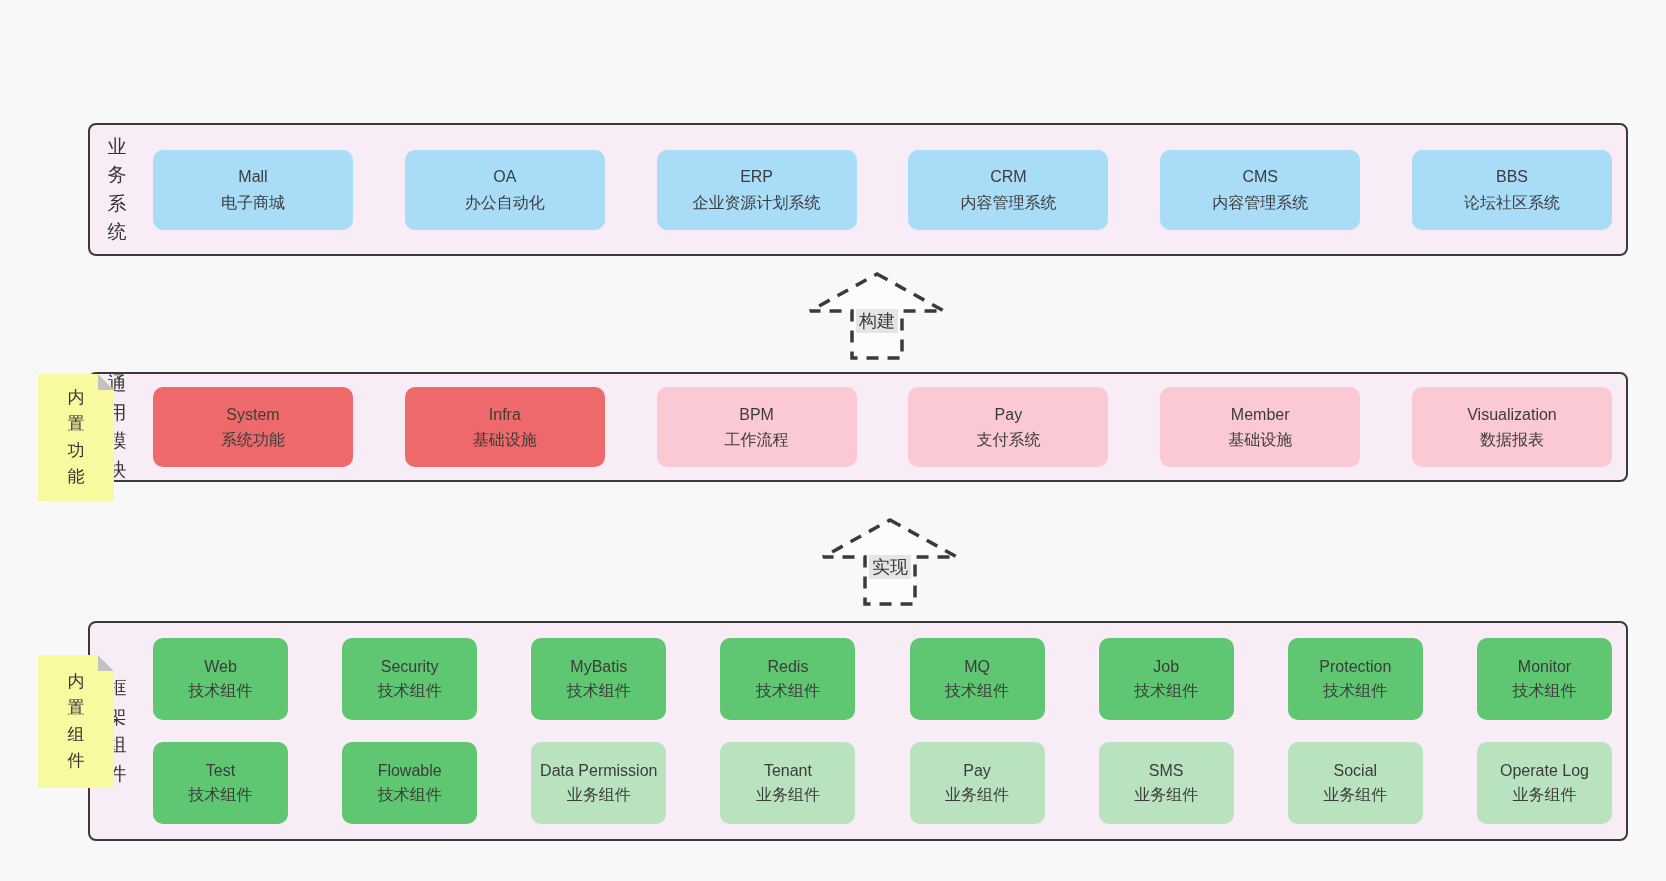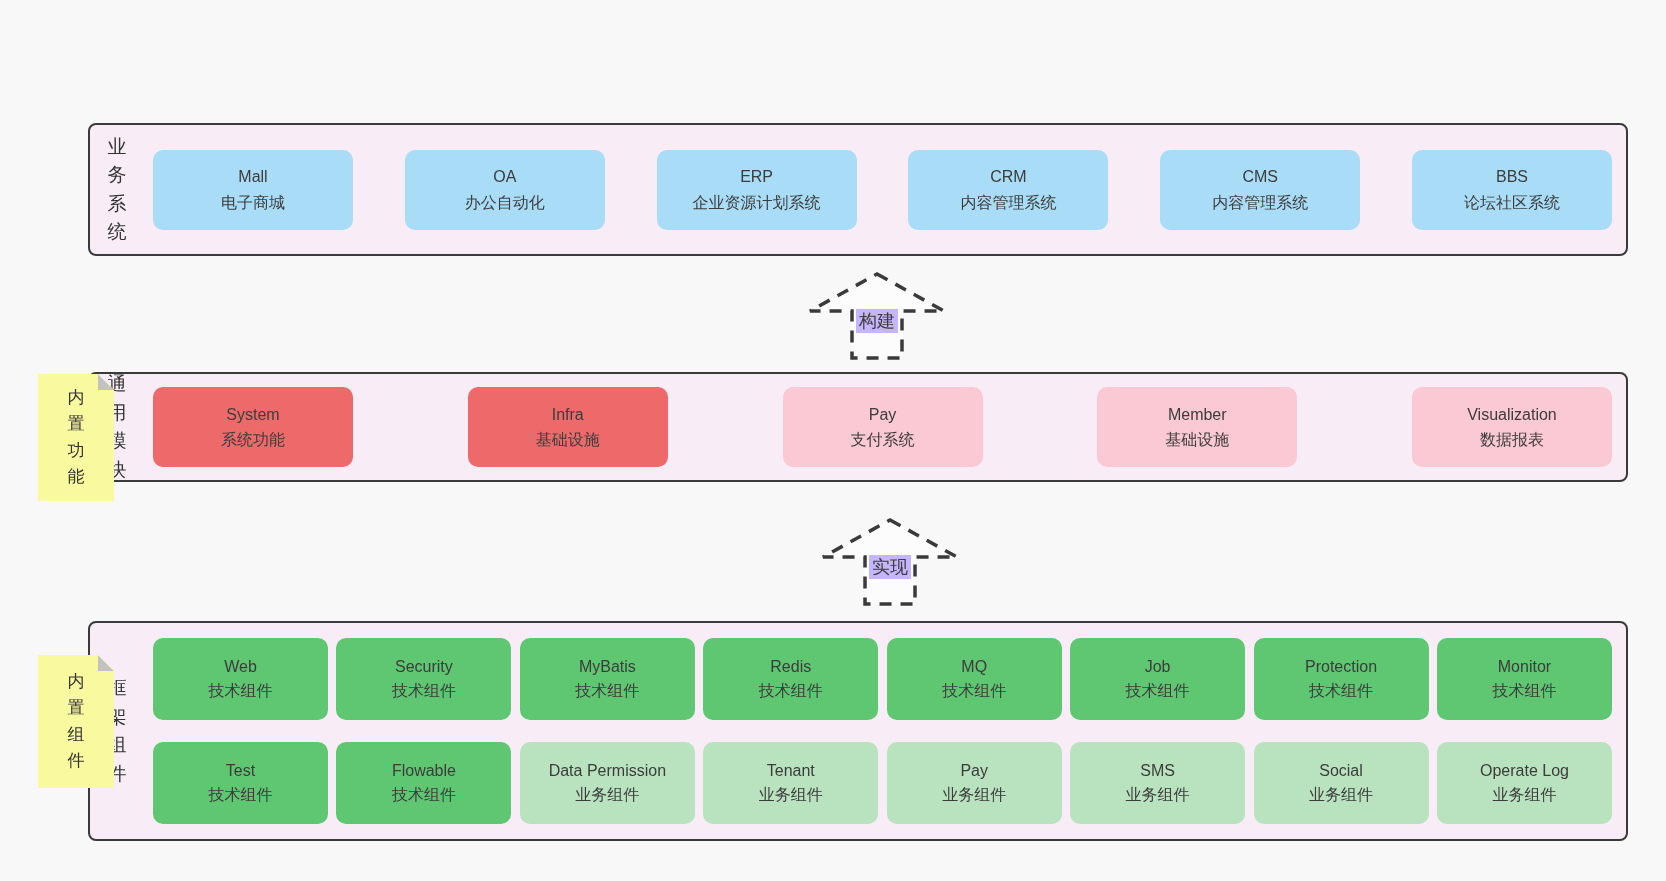--- a/index.html
+++ b/index.html
@@ -30,21 +30,21 @@
     flex:1; display:flex; flex-direction:column; gap:22px;
     padding:0 14px 0 24px;
   }
   .boxes-col .boxes { padding:0; flex:none; }
   .box {
     border-radius:10px;
     display:flex; flex-direction:column; justify-content:center; align-items:center;
     text-align:center; line-height:1.58; font-size:16px;
   }
   .big .box  { width:200px; height:80px; }
-  .sm  .box  { width:175px; height:82px; line-height:1.5; }
+  .sm  .box  { width:135px; height:82px; line-height:1.5; }
   .sm  .box .en { max-width:118px; }
   .blue  { background:#a9dcf6; }
   .red   { background:#ee6a6a; }
   .pink  { background:#fbc9d3; }
   .gdark { background:#5fc671; }
   .glite { background:#b9e2bf; }
   .sticky {
     position:absolute; left:38px; width:76px; z-index:3;
     background:#f9f9a0;
     clip-path:polygon(0 0, calc(100% - 16px) 0, 100% 16px, 100% 100%, 0 100%);
@@ -53,21 +53,21 @@
   .sticky .vlabel { margin:0; font-size:17px; line-height:1.55; }
   .fold {
     position:absolute; top:0; right:0; width:16px; height:16px;
     background:#c2c2c2;
     clip-path:polygon(0 0, 100% 100%, 0 100%);
   }
   .arrow { position:absolute; width:140px; height:90px; }
   .arrow svg { display:block; }
   .arrow-label {
     position:absolute; top:38px; left:50%; transform:translateX(-50%);
-    background:#c4b5fd; padding:0 3px;
+    background:#e5e5e5; padding:0 3px;
     font-size:18px; color:#3c3c3c; white-space:nowrap;
   }
 </style>
 </head>
 <body>
 
 <div class="layer big" style="top:123px;height:133px;">
   <div class="vlabel">业务系统</div>
   <div class="boxes">
     <div class="box blue">
@@ -109,20 +109,24 @@
   <div class="boxes">
     <div class="box red">
       <span class="en">System</span>
       <span class="zh">系统功能</span>
     </div>
     <div class="box red">
       <span class="en">Infra</span>
       <span class="zh">基础设施</span>
     </div>
     <div class="box pink">
+      <span class="en">BPM</span>
+      <span class="zh">工作流程</span>
+    </div>
+    <div class="box pink">
       <span class="en">Pay</span>
       <span class="zh">支付系统</span>
     </div>
     <div class="box pink">
       <span class="en">Member</span>
       <span class="zh">基础设施</span>
     </div>
     <div class="box pink">
       <span class="en">Visualization</span>
       <span class="zh">数据报表</span>

